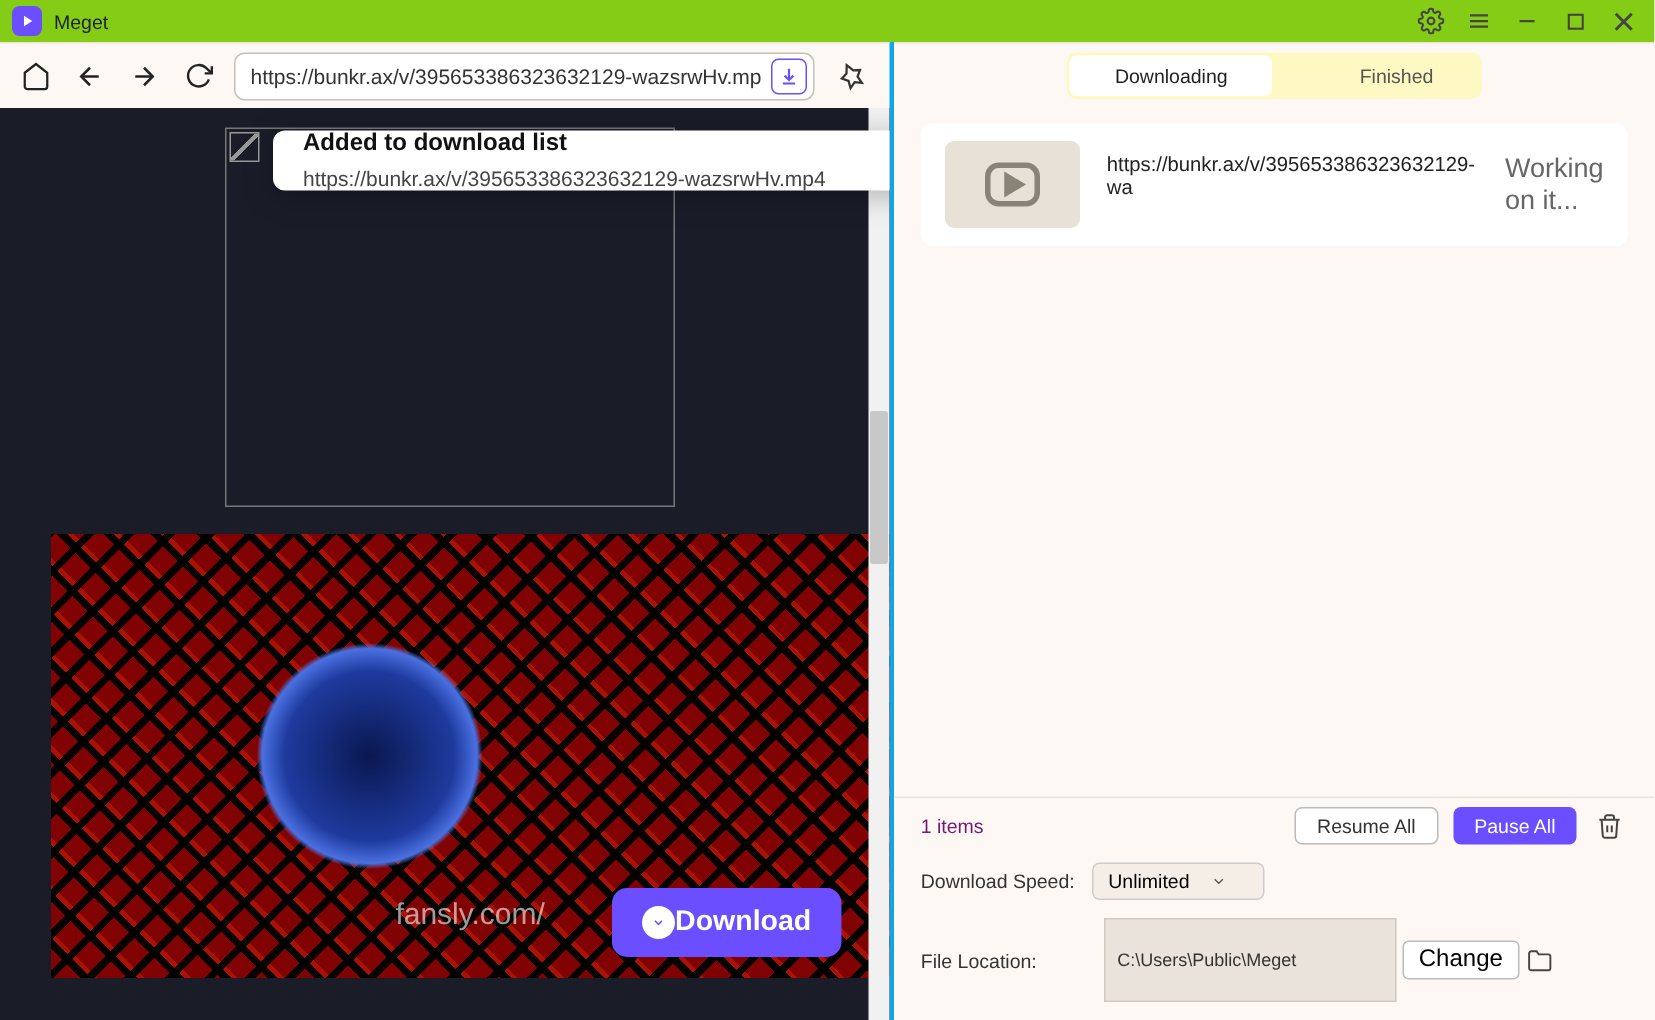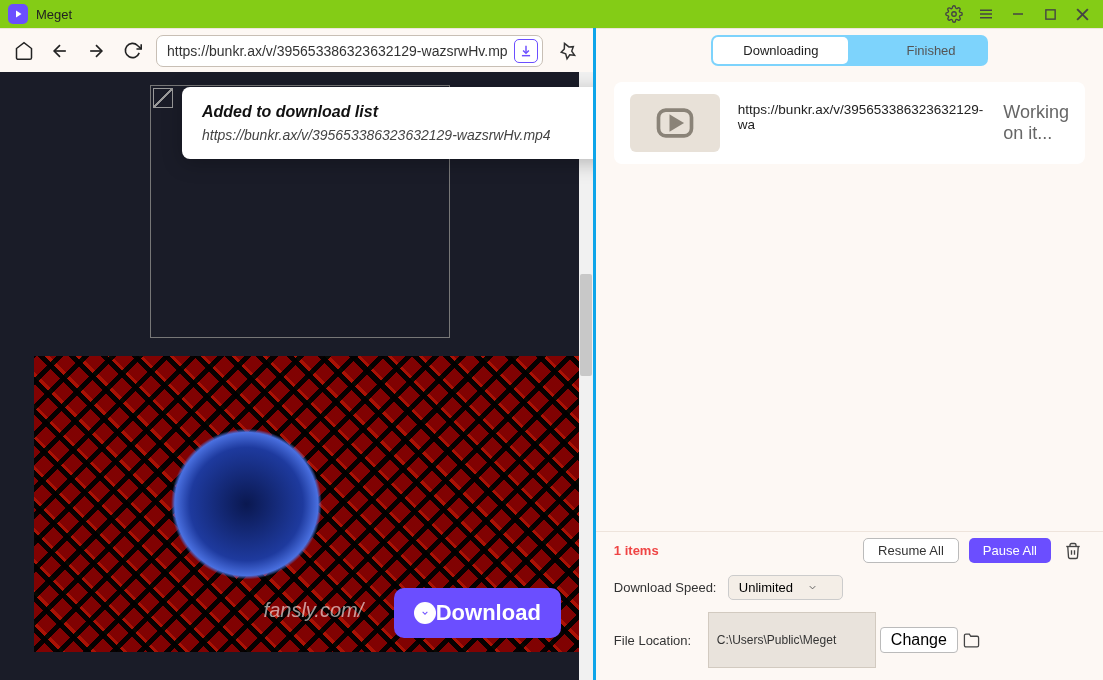--- a/index.html
+++ b/index.html
@@ -125,23 +125,22 @@
   overflow: hidden;
 }
 .notif {
   position: absolute;
   top: 15px;
   left: 182px;
   width: 449px;
   background: #fff;
   border-radius: 8px;
   box-shadow: 0 4px 20px rgba(0,0,0,0.25);
-  padding: 16px 20px;
+  padding: 0 20px;
   z-index: 10;
-  font-style: italic;
 }
 .notif-title {
   font-weight: 700;
   font-size: 16px;
   color: #111;
   margin-bottom: 6px;
 }
 .notif-url {
   font-size: 14px;
   color: #444;
@@ -176,32 +175,31 @@
     repeating-linear-gradient(-45deg, #b51818 0, #b51818 14px, #0a0a0a 14px, #0a0a0a 19px);
   background-blend-mode: normal, multiply;
 }
 .preview-watermark {
   position: absolute;
   bottom: 30px;
   left: 50%;
   transform: translateX(-50%);
   color: rgba(255,255,255,0.6);
   font-size: 20px;
-  font-style: italic;
 }
 .download-btn {
   position: absolute;
   bottom: 42px;
   right: 32px;
   background: #6b4eff;
   color: #fff;
   border: none;
   border-radius: 10px;
   padding: 12px 20px;
-  font-size: 22px;
+  font-size: 19px;
   font-weight: 600;
   display: flex;
   align-items: center;
   gap: 0;
   cursor: pointer;
 }
 .download-btn-icon {
   width: 22px;
   height: 22px;
   background: #fff;
@@ -236,21 +234,21 @@
 }
 .tabs {
   height: 44px;
   display: flex;
   align-items: center;
   justify-content: center;
   border-top: 1px solid #eee4dc;
 }
 .tabs-inner {
   display: flex;
-  background: #7dd3fc;
+  background: #fef9c3;
   border-radius: 7px;
   padding: 2px;
   gap: 28px;
 }
 .tab {
   padding: 6px 30px;
   font-size: 13px;
   color: #555;
   border-radius: 5px;
   cursor: pointer;
@@ -299,22 +297,21 @@
 .footer-status {
   height: 38px;
   display: flex;
   align-items: center;
   padding: 0 18px;
   gap: 10px;
   border-top: 1px solid #eee4dc;
 }
 .items-count {
   font-size: 13px;
-  color: #ef4444;
-  font-weight: bold;
+  color: #701a75;
 }
 .resume-btn {
   margin-left: auto;
   border: 1px solid #bbb;
   background: #fff;
   border-radius: 5px;
   padding: 4px 14px;
   font-size: 13px;
   cursor: pointer;
   color: #333;
@@ -358,22 +355,23 @@
   position: relative;
   display: flex;
   align-items: center;
   gap: 14px;
 }
 .loc-input {
   background: #e9e3dc;
   border: 1px solid #d2cac0;
   font-size: 12px;
   padding: 20px 8px;
-  width: 168px;
+  width: 195px;
   color: #333;
+  margin-left: 28px;
 }
 .change-btn {
   border: 1px solid #bbb;
   background: #fff;
   border-radius: 4px;
   padding: 3px 10px;
   font-size: 16px;
   cursor: pointer;
 }
 .folder-btn {

